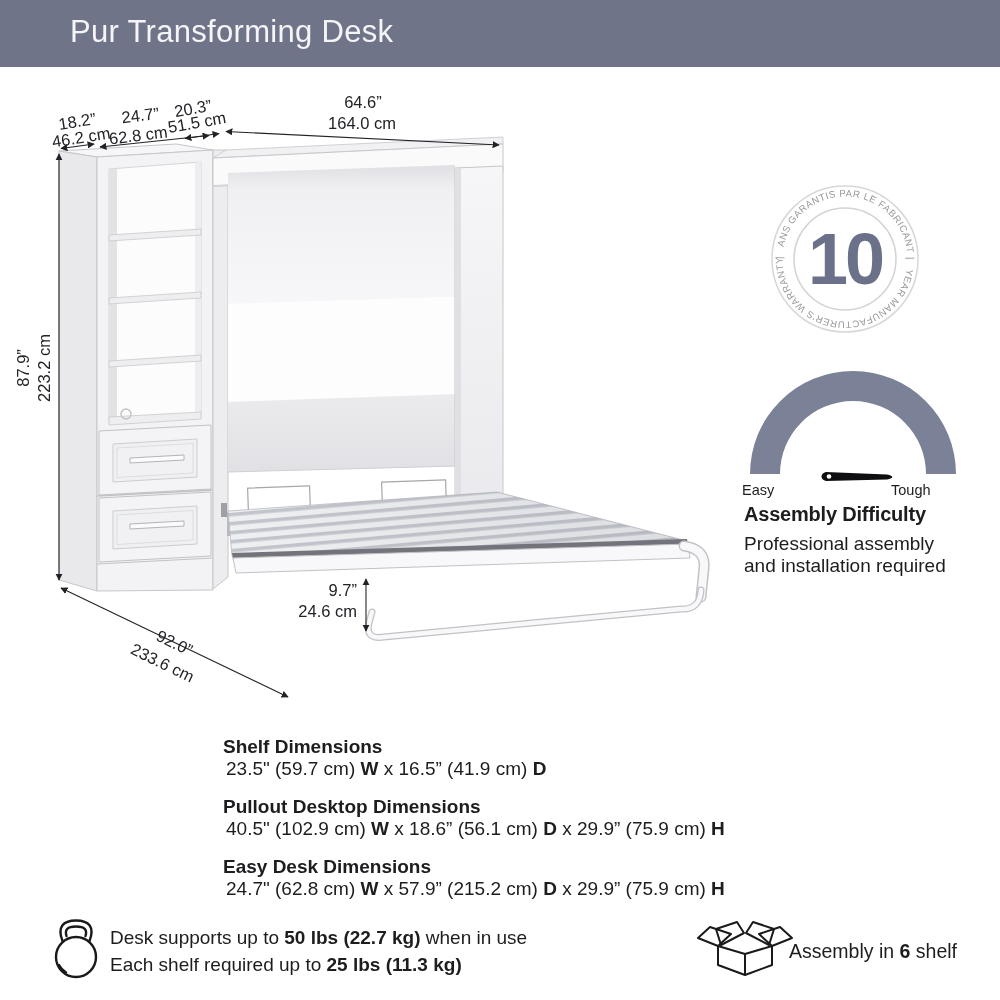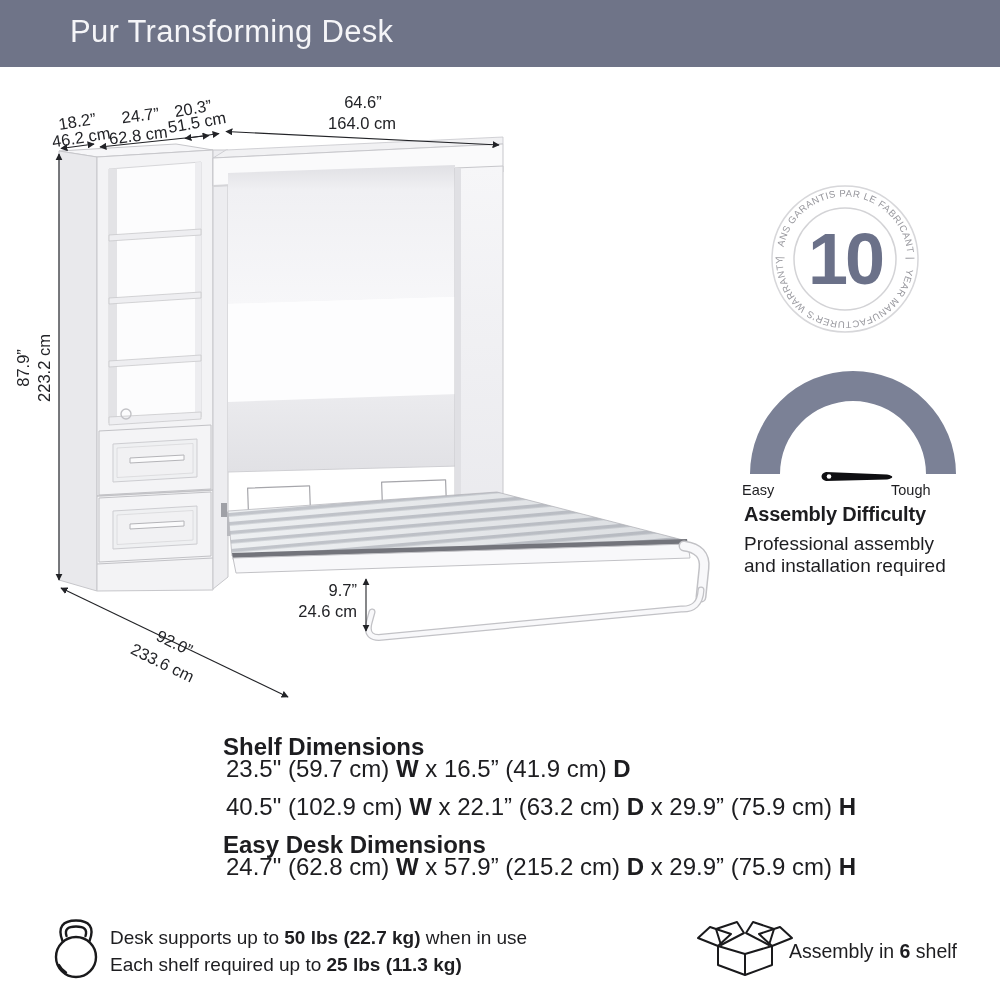--- a/index.html
+++ b/index.html
@@ -10,21 +10,21 @@
         letter-spacing:.3px;color:#f5f5f8;font-weight:normal;}
   svg.art{position:absolute;left:0;top:0;}
   svg text{font-family:"Liberation Sans",sans-serif;}
   .dim{font-size:16.5px;fill:#222327;}
   .ring{font-size:9.6px;letter-spacing:.5px;fill:#97979d;}
   .badge-num{font-size:72px;font-weight:bold;letter-spacing:-3px;fill:#6b7189;}
   .gauge-lab{font-size:14.5px;fill:#1d1d20;}
   .assembly-block{position:absolute;left:744px;top:503px;width:270px;}
   .assembly-title{font-size:20px;font-weight:bold;line-height:22px;margin:0 0 8px 0;letter-spacing:-.2px;}
   .assembly-line{font-size:19px;line-height:22px;}
-  .specs{position:absolute;left:223px;top:736px;font-size:24px;}
+  .specs{position:absolute;left:223px;top:736px;font-size:19px;}
   .spec-group{margin-bottom:16px;}
   .spec-title{font-weight:bold;line-height:22px;}
   .spec-line{line-height:22px;padding-left:3px;}
   .support-text{position:absolute;left:110px;top:924px;font-size:19px;line-height:27px;}
   .shipping-text{position:absolute;left:789px;top:940px;font-size:19.5px;}
   .b{font-weight:bold;}
 </style>
 </head>
 <body>
 
@@ -206,21 +206,22 @@
     <div class="assembly-line">Professional assembly</div>
     <div class="assembly-line">and installation required</div>
   </div>
 
   <div class="specs">
     <div class="spec-group">
       <div class="spec-title">Shelf Dimensions</div>
       <div class="spec-line"><span>23.5" (59.7 cm) </span><span class="b">W</span><span> x 16.5” (41.9 cm) </span><span class="b">D</span></div>
     </div>
     <div class="spec-group">
-      <div class="spec-line"><span>40.5" (102.9 cm) </span><span class="b">W</span><span> x 22.1” (63.2 cm) </span><span class="b">D</span><span> x 29.9” (75.9 cm) </span><span class="b">H</span></div>
+      <div class="spec-title">Pullout Desktop Dimensions</div>
+      <div class="spec-line"><span>40.5" (102.9 cm) </span><span class="b">W</span><span> x 18.6” (56.1 cm) </span><span class="b">D</span><span> x 29.9” (75.9 cm) </span><span class="b">H</span></div>
     </div>
     <div class="spec-group">
       <div class="spec-title">Easy Desk Dimensions</div>
       <div class="spec-line"><span>24.7" (62.8 cm) </span><span class="b">W</span><span> x 57.9” (215.2 cm) </span><span class="b">D</span><span> x 29.9” (75.9 cm) </span><span class="b">H</span></div>
     </div>
   </div>
 
   <div class="support-text">
     <div><span>Desk supports up to </span><span class="b">50 lbs (22.7 kg)</span><span> when in use</span></div>
     <div><span>Each shelf required up to </span><span class="b">25 lbs (11.3 kg)</span></div>

